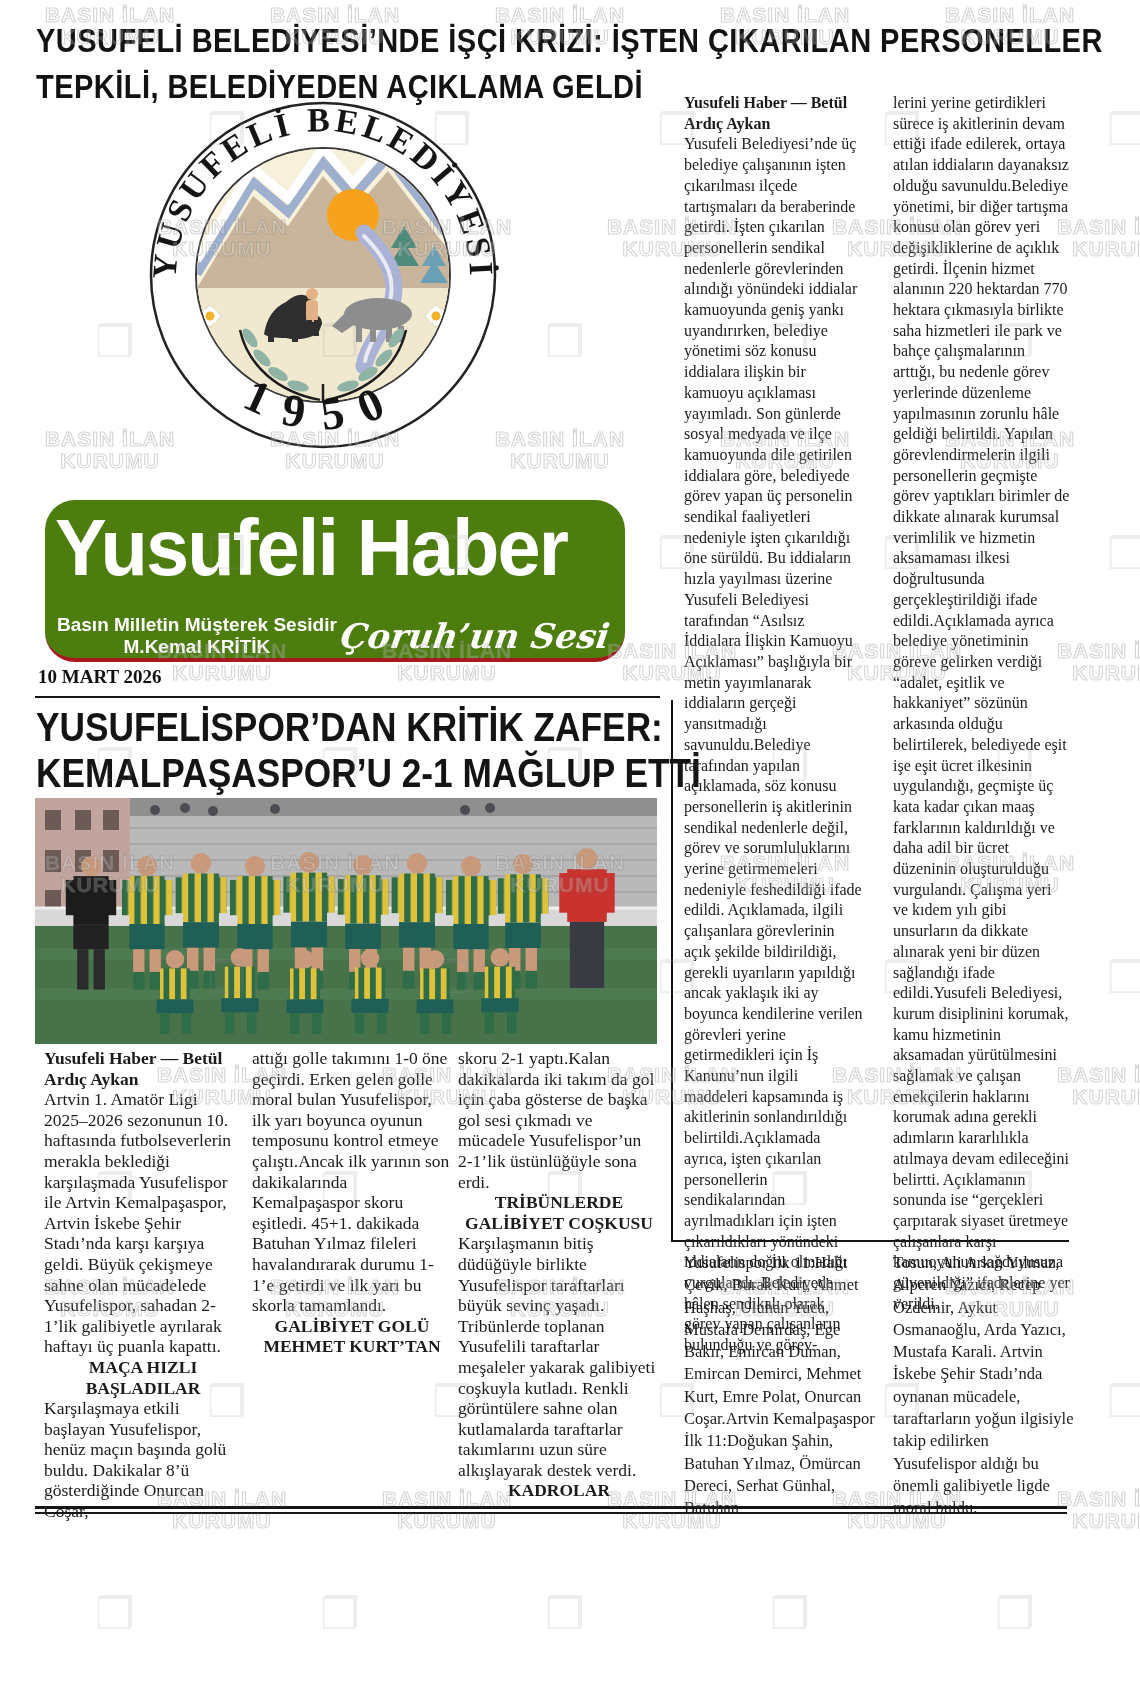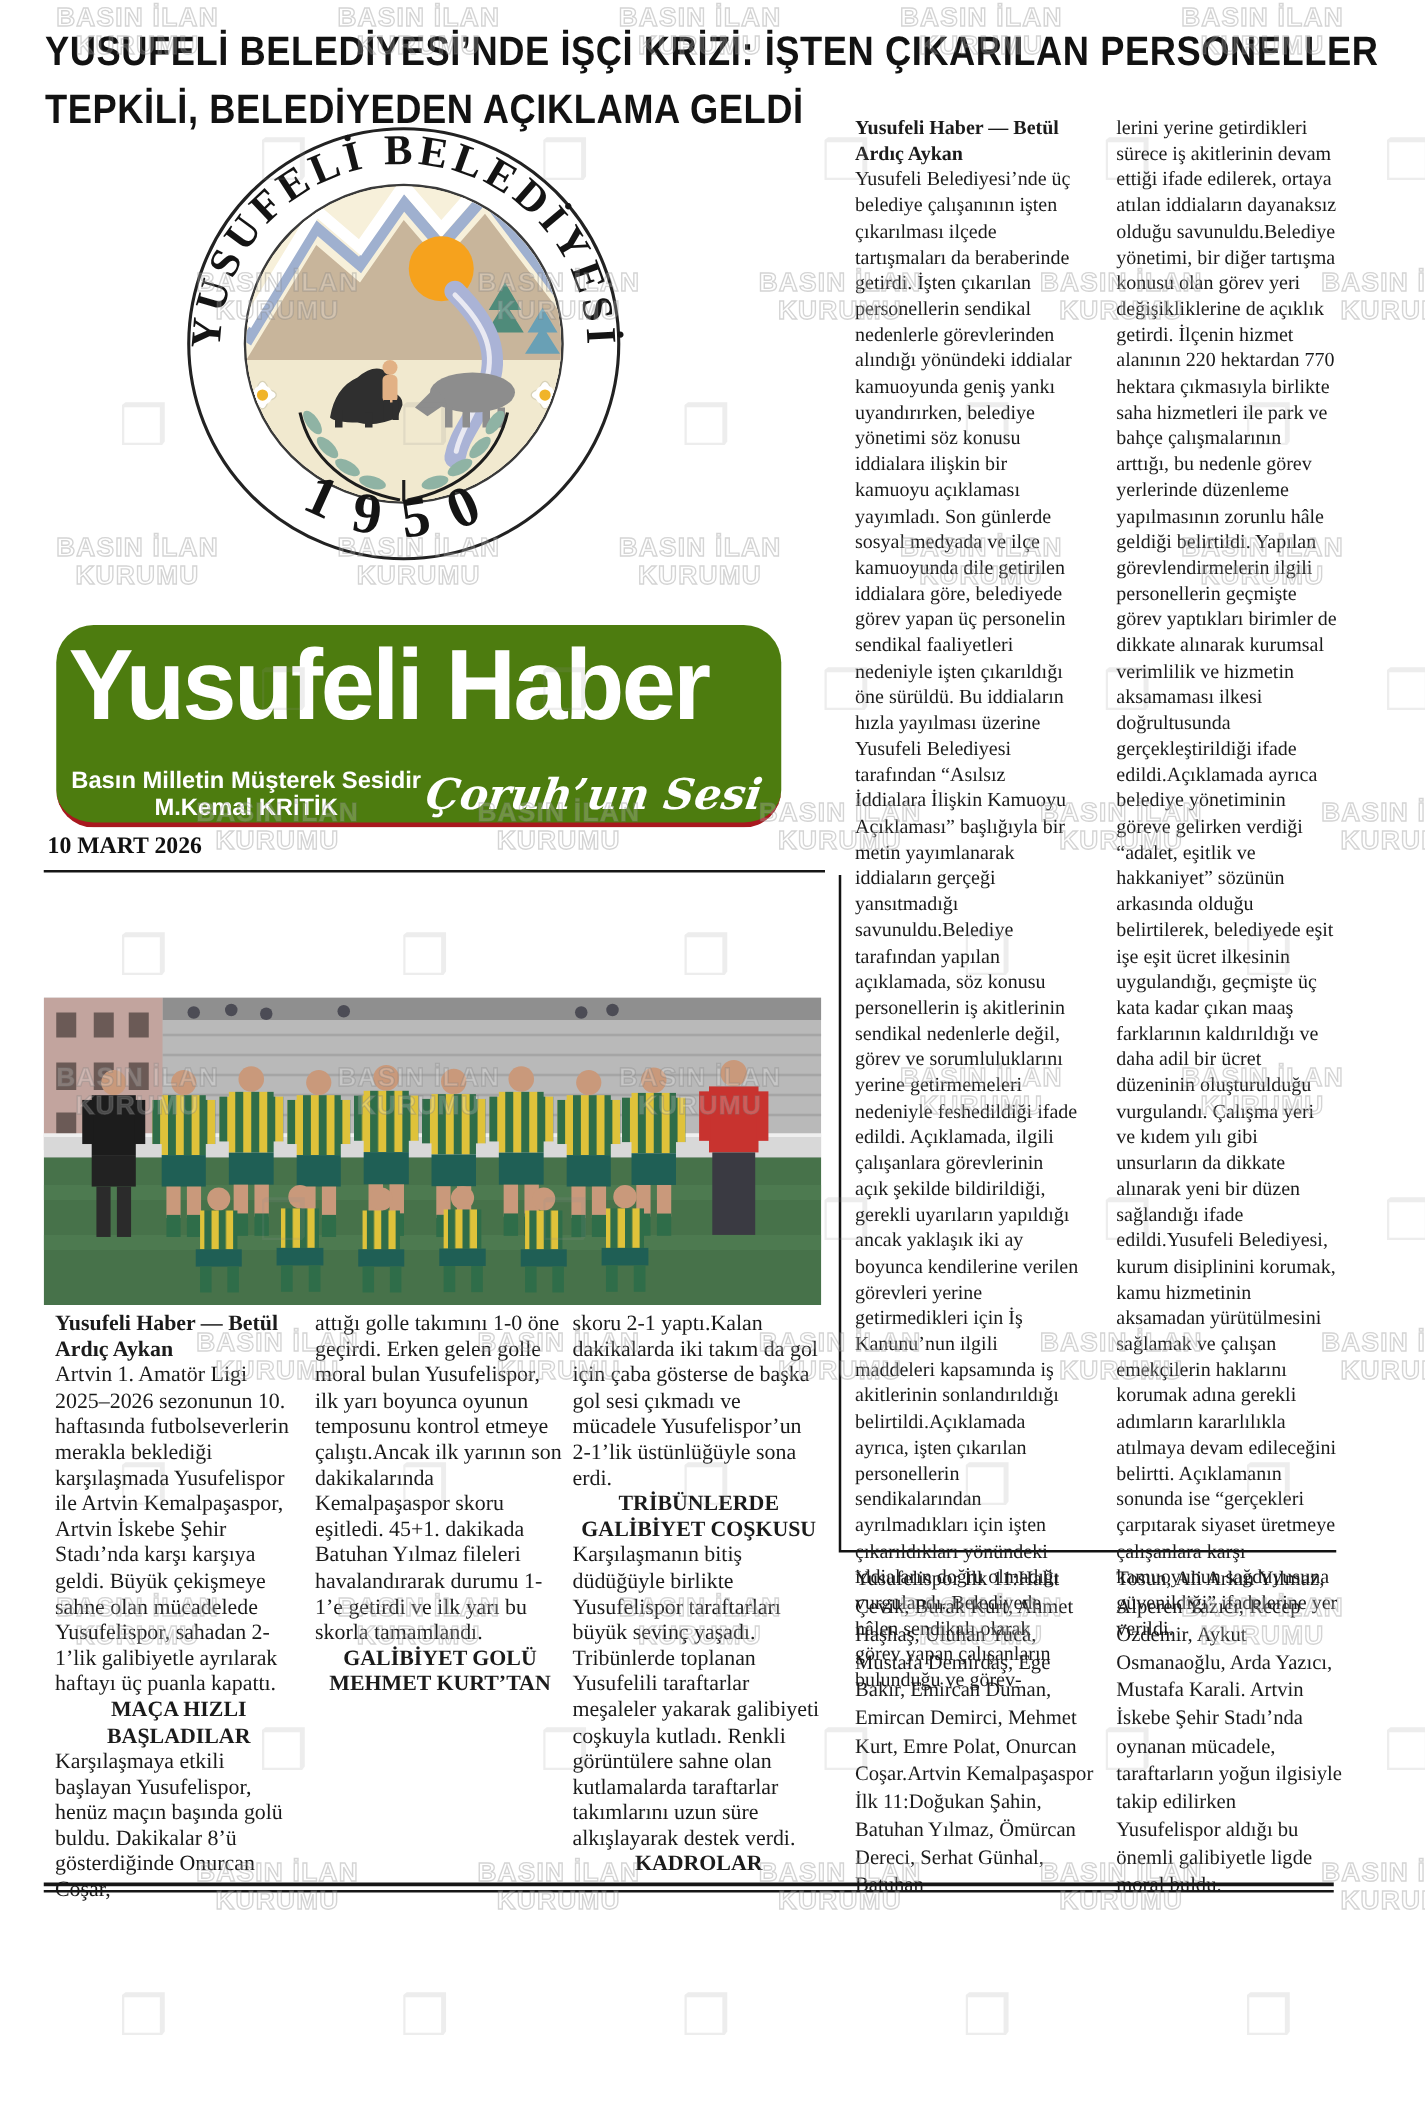--- a/index.html
+++ b/index.html
@@ -163,20 +163,24 @@
       <div>M.Kemal KRİTİK</div>
     </div>
     <div class="masthead-tagline">Çoruh’un Sesi</div>
   </div>
 
   <div class="info-bar">
     <span>10 MART 2026</span>
   </div>
   <div class="info-rule"></div>
 
+  <div class="sports-headline">
+    <div class="hl-line">YUSUFELİSPOR’DAN KRİTİK ZAFER:</div>
+    <div class="hl-line">KEMALPAŞASPOR’U 2-1 MAĞLUP ETTİ</div>
+  </div>
 
   <div class="photo">
     <svg width="622" height="246" viewBox="0 0 622 246">
       <defs>
         <pattern id="kit" width="10" height="10" patternUnits="userSpaceOnUse">
           <rect width="10" height="10" fill="#dfc23a"></rect>
             <rect width="5" height="10" fill="#2f6d49"></rect>
         </pattern>
         <g id="pstand">
           <circle cx="0" cy="8" r="8" fill="#c9997b"></circle>

